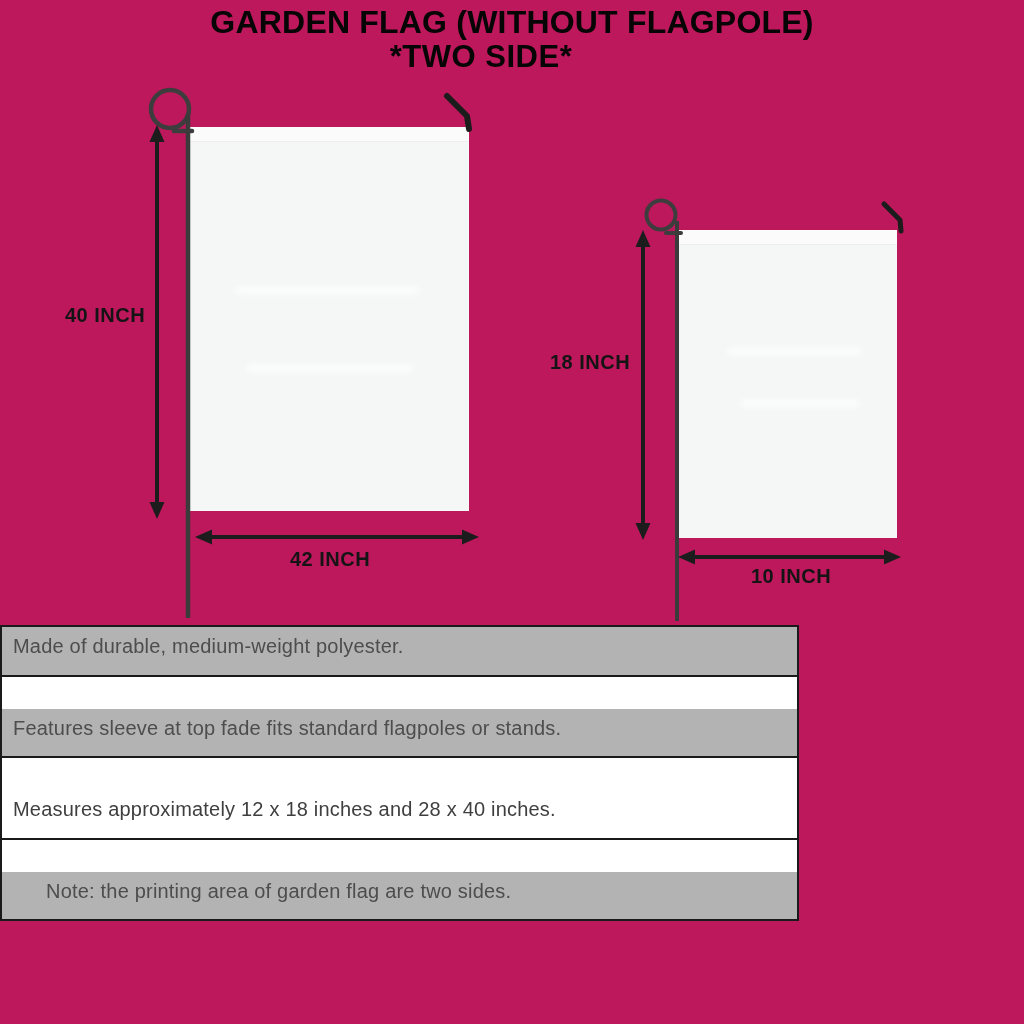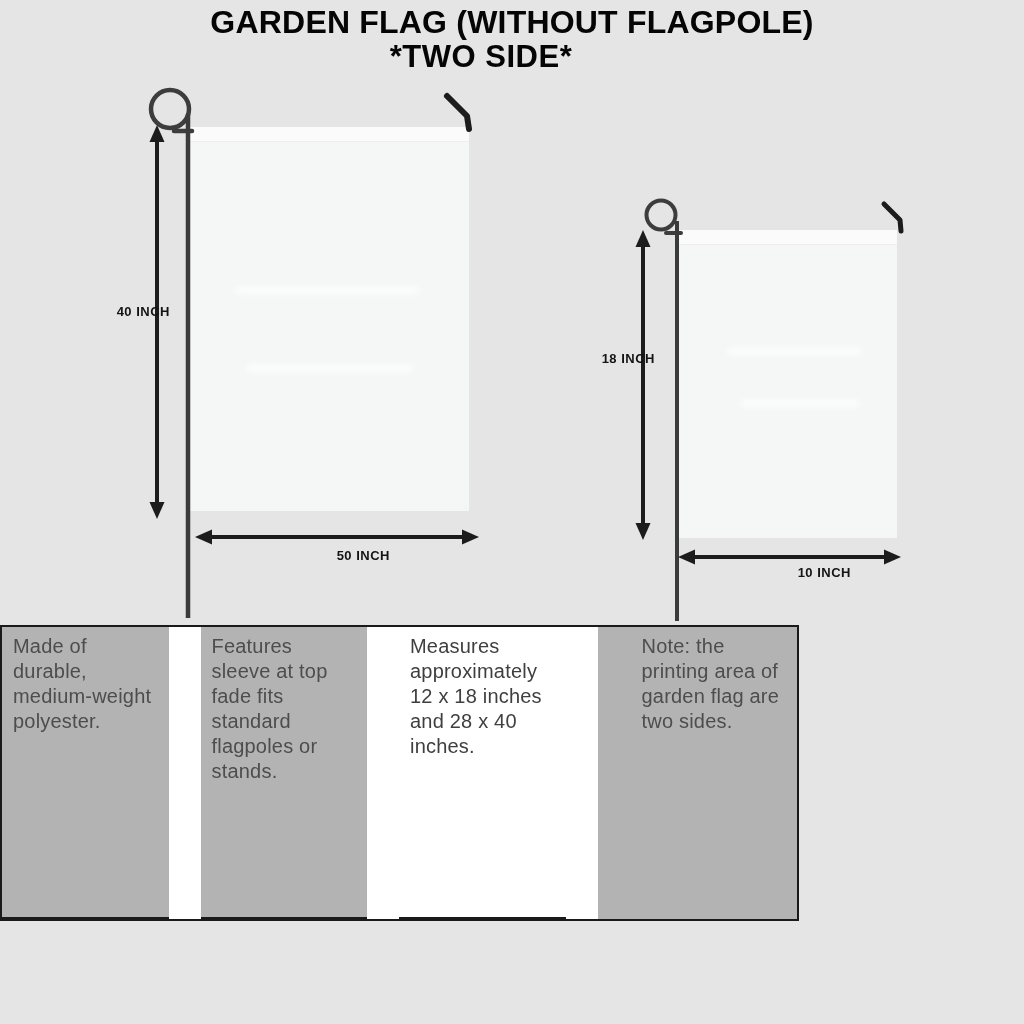--- a/index.html
+++ b/index.html
@@ -1,19 +1,19 @@
 <!DOCTYPE html>
 <html><head>
 <meta charset="utf-8">
 <style>
   * { margin: 0; padding: 0; box-sizing: border-box; }
   html, body { width: 1024px; height: 1024px; background: #ffffff; overflow: hidden; }
   body { font-family: "Liberation Sans", sans-serif; position: relative; }
 
-  .canvas { position: absolute; inset: 0; width: 1024px; height: 1024px; background: #e5e5e5; }
+  .canvas { position: absolute; inset: 0; width: 1024px; height: 1024px; background: #be185d; }
 
   
   .header { position: absolute; top: 4px; left: 0; width: 1024px; text-align: center; color: #050505; }
   .title-line1 {
     font-size: 32px; font-weight: 800; letter-spacing: 0.2px; line-height: 1.15;
   }
   .title-line2 {
     font-size: 31px; font-weight: 800; letter-spacing: 0.5px; line-height: 1.05;
     margin-left: -62px; 
   }
@@ -33,32 +33,32 @@
   .flag-large .s1 { top: 160px; left: 16%; width: 66%; }
   .flag-large .s2 { top: 238px; left: 20%; width: 60%; }
   .flag-small .s1 { top: 118px; left: 22%; width: 62%; }
   .flag-small .s2 { top: 170px; left: 28%; width: 55%; }
 
   
   .draw-layer { position: absolute; left: 0; top: 0; z-index: 2; }
 
   
   .dim-label {
-    position: absolute; z-index: 3; font-weight: 700; font-size: 13px;
-    color: #141414; letter-spacing: 0.5px; white-space: nowrap; text-align: right;
+    position: absolute; z-index: 3; font-weight: 700; font-size: 20px;
+    color: #141414; letter-spacing: 0.5px; white-space: nowrap; text-align: center;
   }
   .label-40 { left: 40px;  top: 304px; width: 130px; }
   .label-28 { left: 270px; top: 548px; width: 120px; }
   .label-18 { left: 525px; top: 351px; width: 130px; }
   .label-12 { left: 731px; top: 565px; width: 120px; }
 
   
   .spec-table {
     position: absolute; left: 0px; top: 625px; width: 799px; height: 296px;
-    border: 2px solid #1a1a1a; display: flex; flex-direction: row; z-index: 4;
+    border: 2px solid #1a1a1a; display: flex; flex-direction: column; z-index: 4;
     background: #fff;
     gap: 32px;
   }
   .spec-row {
     flex: 1 1 0; display: block; font-size: 20px; color: #4a4a4a;
     padding: 7px 12px 0 11px; line-height: 1.25; letter-spacing: 0.2px;
     border-bottom: 2px solid #1a1a1a;
   }
   .spec-row:last-child { border-bottom: none; padding-left: 44px; }
   .spec-row.gray  { background: #b3b3b3; color: #4d4d4d; }
@@ -120,21 +120,21 @@
       <polygon points="643,540 635.5,523 650.5,523" fill="#1c1c1c"></polygon>
     </g>
     <g>
       <line x1="692" y1="557" x2="887" y2="557" stroke="#1c1c1c" stroke-width="4"></line>
       <polygon points="678,557 695,549.5 695,564.5" fill="#1c1c1c"></polygon>
       <polygon points="901,557 884,549.5 884,564.5" fill="#1c1c1c"></polygon>
     </g>
   </svg>
 
   <div class="dim-label label-40">40 INCH</div>
-  <div class="dim-label label-28">50 INCH</div>
+  <div class="dim-label label-28">42 INCH</div>
   <div class="dim-label label-18">18 INCH</div>
   <div class="dim-label label-12">10 INCH</div>
 
   <div class="spec-table">
     <div class="spec-row gray">Made of durable, medium-weight polyester.</div>
     <div class="spec-row gray">Features sleeve at top fade fits standard flagpoles or stands.</div>
     <div class="spec-row white">Measures approximately 12 x 18 inches and 28 x 40 inches.</div>
     <div class="spec-row gray">Note: the printing area of garden flag are two sides.</div>
   </div>
 

